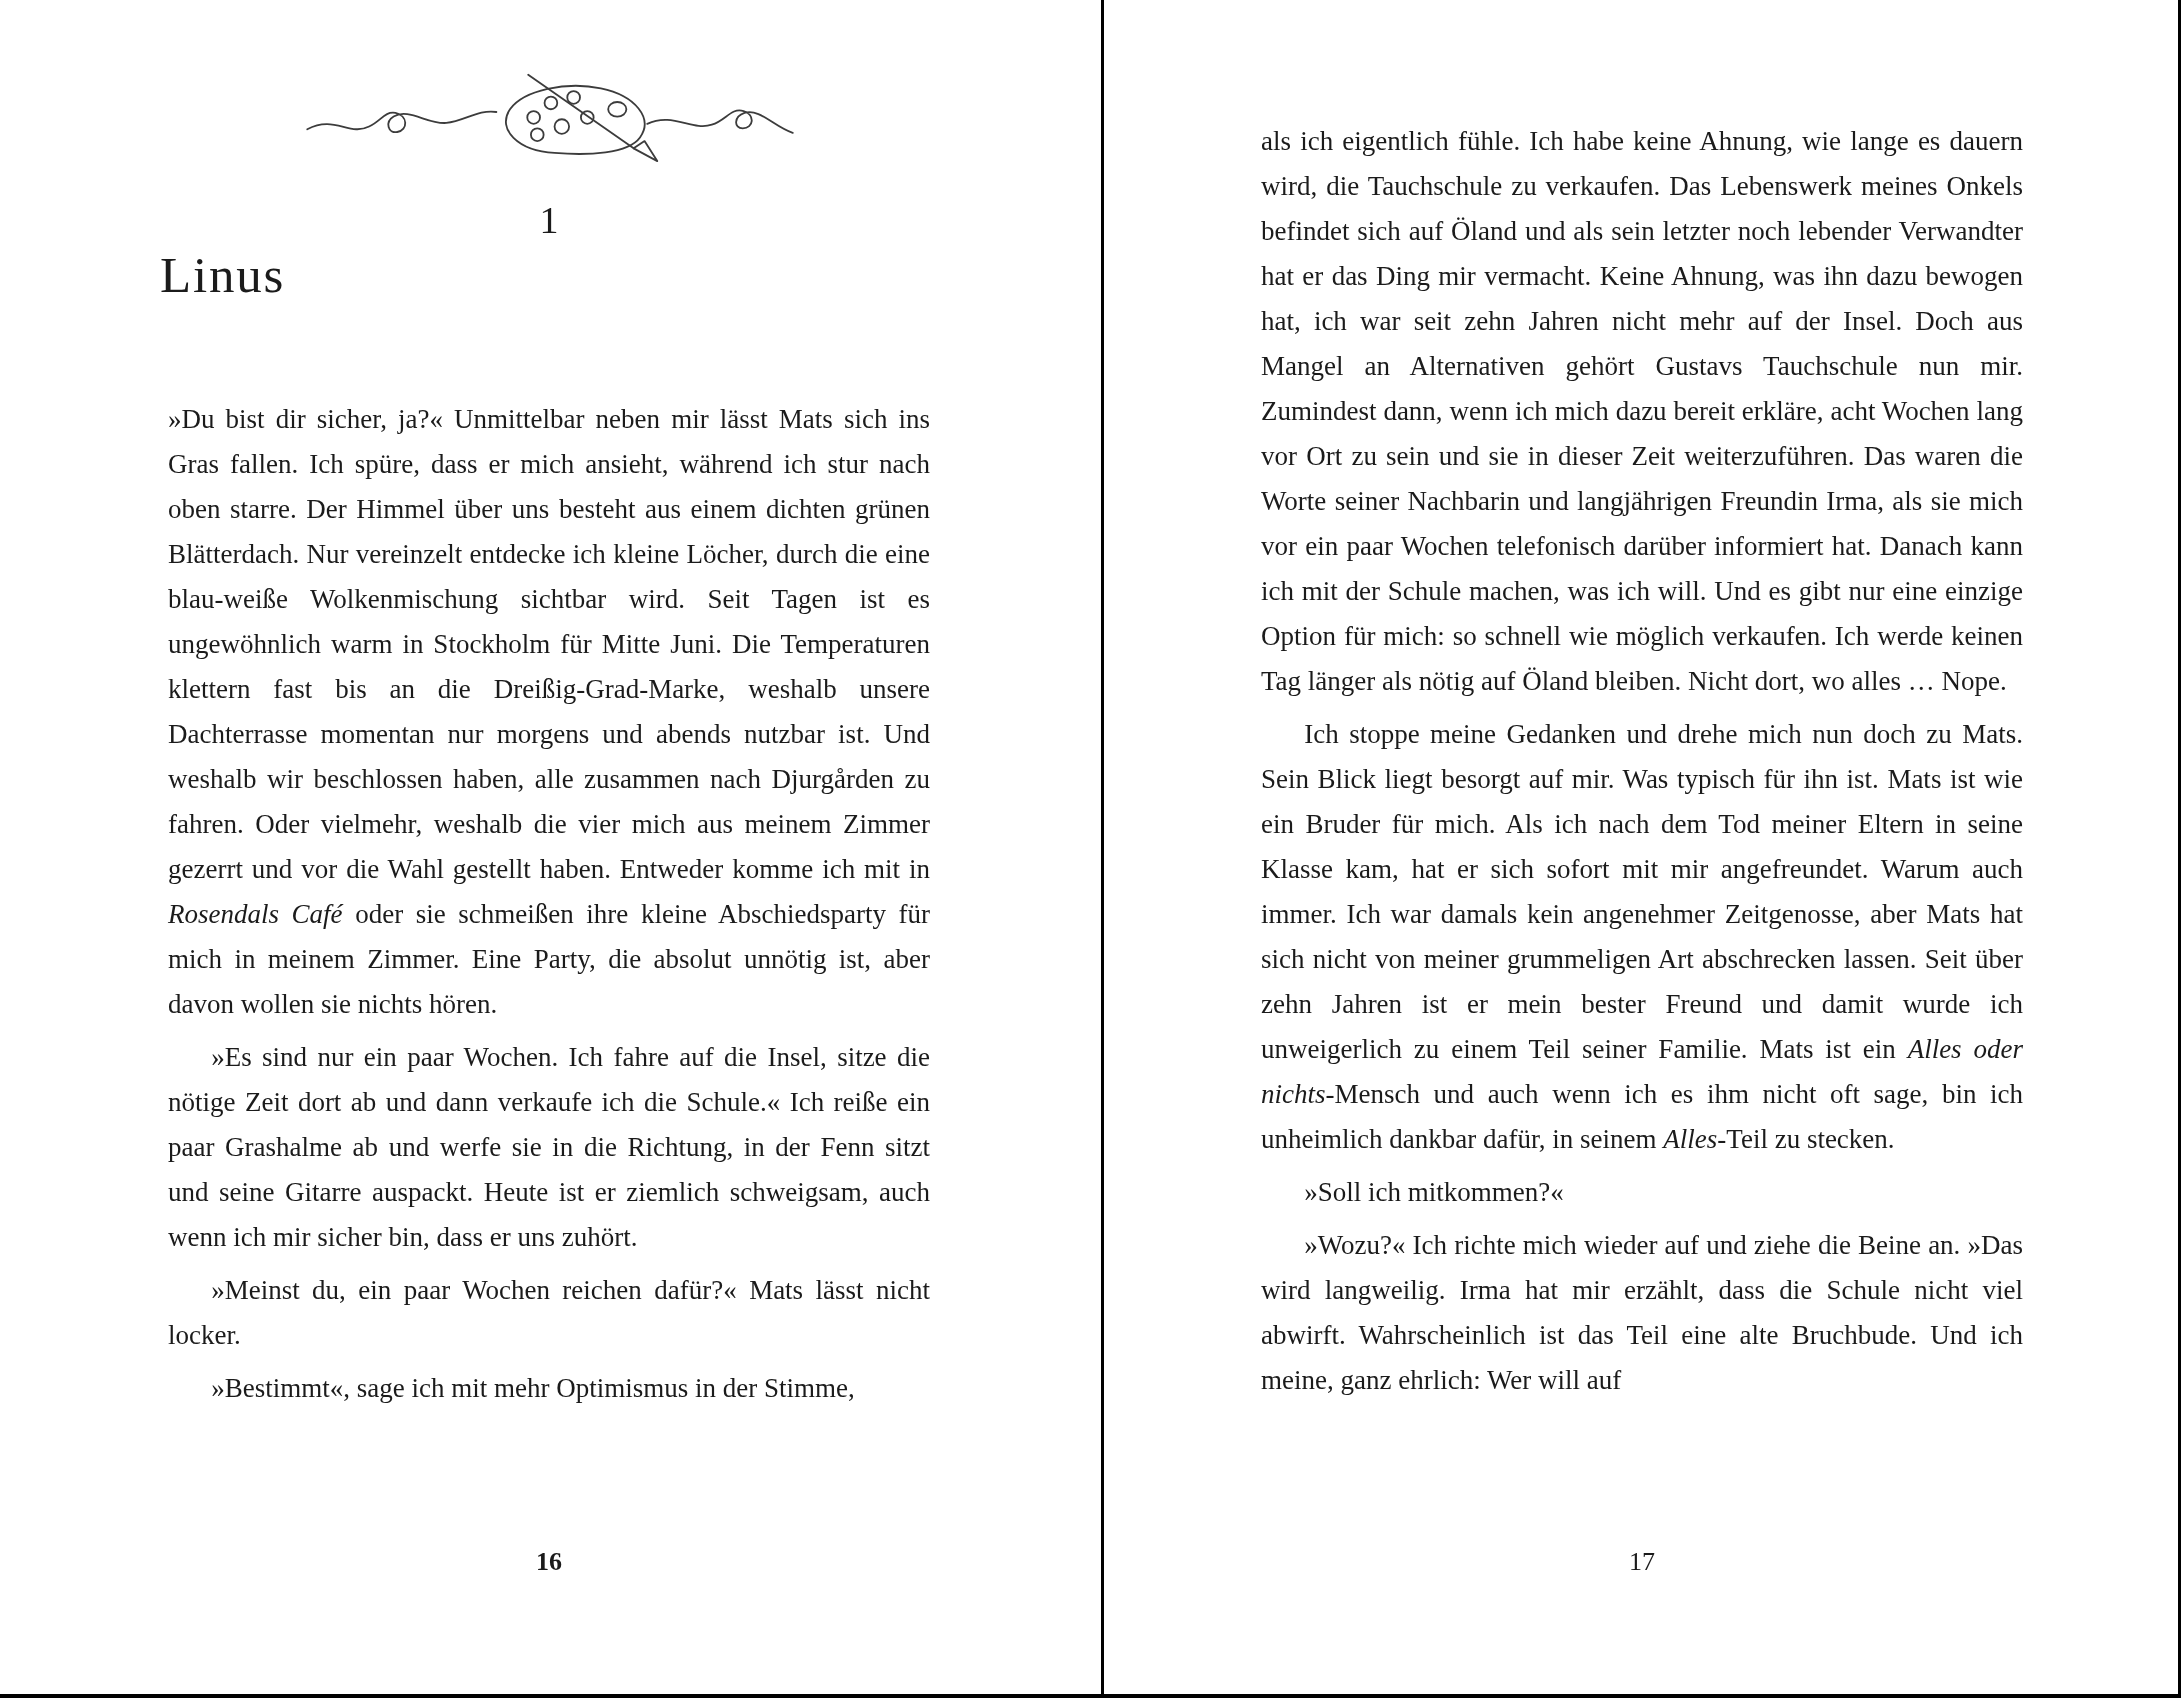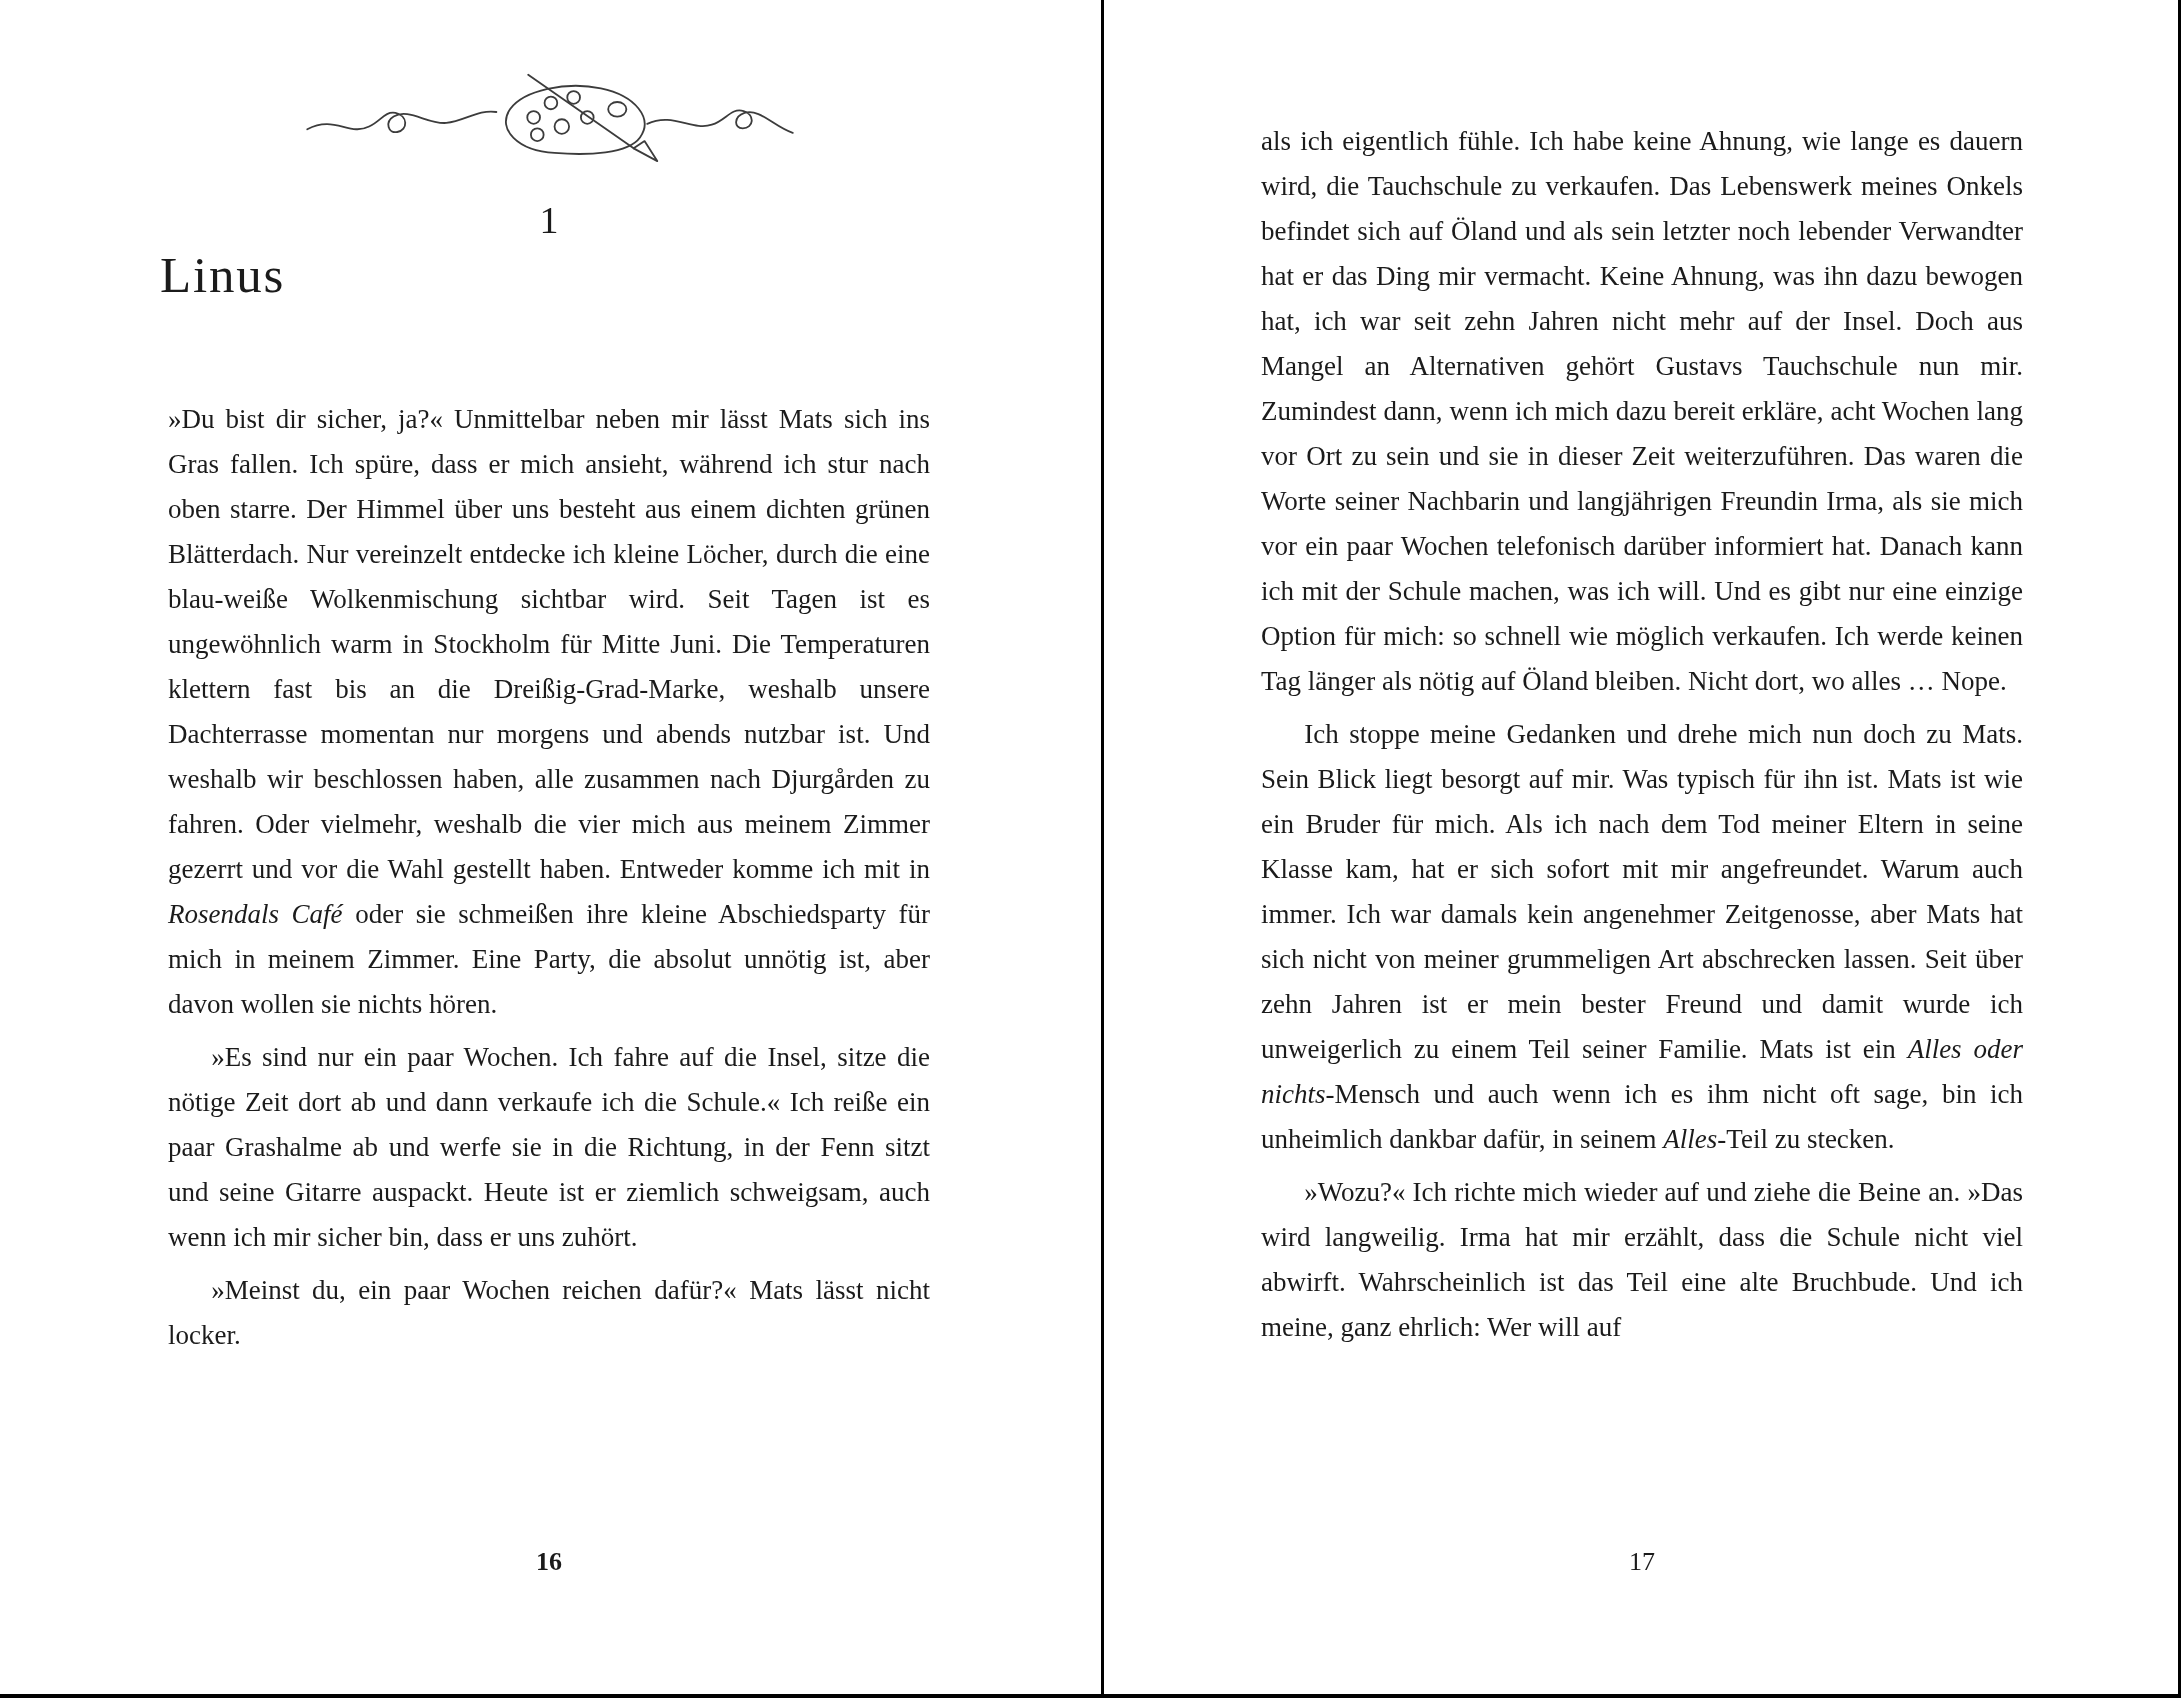--- a/index.html
+++ b/index.html
@@ -84,28 +84,30 @@
     </svg>
   </div>
 
   <div class="chapter-number">1</div>
   <div class="chapter-title">Linus</div>
 
   <div class="body-text body-left" lang="de">
       <p class="para"><span>»Du bist dir sicher, ja?« Unmittelbar neben mir lässt Mats sich ins Gras fallen. Ich spüre, dass er mich ansieht, während ich stur nach oben starre. Der Himmel über uns besteht aus einem dichten grünen Blätterdach. Nur vereinzelt entdecke ich kleine Löcher, durch die eine blau-weiße Wolkenmischung sichtbar wird. Seit Tagen ist es ungewöhnlich warm in Stockholm für Mitte Juni. Die Temperaturen klettern fast bis an die Dreißig-Grad-Marke, weshalb unsere Dachterrasse momentan nur morgens und abends nutzbar ist. Und weshalb wir beschlossen haben, alle zusammen nach Djurgården zu fahren. Oder vielmehr, weshalb die vier mich aus meinem Zimmer gezerrt und vor die Wahl gestellt haben. Entweder komme ich mit in </span><em>Rosendals Café</em><span> oder sie schmeißen ihre kleine Abschiedsparty für mich in meinem Zimmer. Eine Party, die absolut unnötig ist, aber davon wollen sie nichts hören.</span></p>
       <p class="para indent"><span>»Es sind nur ein paar Wochen. Ich fahre auf die Insel, sitze die nötige Zeit dort ab und dann verkaufe ich die Schule.« Ich reiße ein paar Grashalme ab und werfe sie in die Richtung, in der Fenn sitzt und seine Gitarre auspackt. Heute ist er ziemlich schweigsam, auch wenn ich mir sicher bin, dass er uns zuhört.</span></p>
       <p class="para indent"><span>»Meinst du, ein paar Wochen reichen dafür?« Mats lässt nicht locker.</span></p>
+      <p class="para indent"><span>»Bestimmt«, sage ich mit mehr Optimismus in der Stimme,</span></p>
     </div>
 
   <div class="page-number pagenum-left">16</div>
 </div>
 
 <div>
 
   <div class="body-text body-right" lang="de">
       <p class="para"><span>als ich eigentlich fühle. Ich habe keine Ahnung, wie lange es dauern wird, die Tauchschule zu verkaufen. Das Lebenswerk meines Onkels befindet sich auf Öland und als sein letzter noch lebender Verwandter hat er das Ding mir vermacht. Keine Ahnung, was ihn dazu bewogen hat, ich war seit zehn Jahren nicht mehr auf der Insel. Doch aus Mangel an Alternativen gehört Gustavs Tauchschule nun mir. Zumindest dann, wenn ich mich dazu bereit erkläre, acht Wochen lang vor Ort zu sein und sie in dieser Zeit weiterzuführen. Das waren die Worte seiner Nachbarin und langjährigen Freundin Irma, als sie mich vor ein paar Wochen telefonisch darüber informiert hat. Danach kann ich mit der Schule machen, was ich will. Und es gibt nur eine einzige Option für mich: so schnell wie möglich verkaufen. Ich werde keinen Tag länger als nötig auf Öland bleiben. Nicht dort, wo alles … Nope.</span></p>
       <p class="para indent"><span>Ich stoppe meine Gedanken und drehe mich nun doch zu Mats. Sein Blick liegt besorgt auf mir. Was typisch für ihn ist. Mats ist wie ein Bruder für mich. Als ich nach dem Tod meiner Eltern in seine Klasse kam, hat er sich sofort mit mir angefreundet. Warum auch immer. Ich war damals kein angenehmer Zeitgenosse, aber Mats hat sich nicht von meiner grummeligen Art abschrecken lassen. Seit über zehn Jahren ist er mein bester Freund und damit wurde ich unweigerlich zu einem Teil seiner Familie. Mats ist ein </span><em>Alles oder nichts</em><span>-Mensch und auch wenn ich es ihm nicht oft sage, bin ich unheimlich dankbar dafür, in seinem </span><em>Alles</em><span>-Teil zu stecken.</span></p>
+      <p class="para indent"><span>»Soll ich mitkommen?«</span></p>
       <p class="para indent"><span>»Wozu?« Ich richte mich wieder auf und ziehe die Beine an. »Das wird langweilig. Irma hat mir erzählt, dass die Schule nicht viel abwirft. Wahrscheinlich ist das Teil eine alte Bruchbude. Und ich meine, ganz ehrlich: Wer will auf</span></p>
     </div>
 
   <div class="page-number pagenum-right">17</div>
 </div>
 
 
 </body></html>

